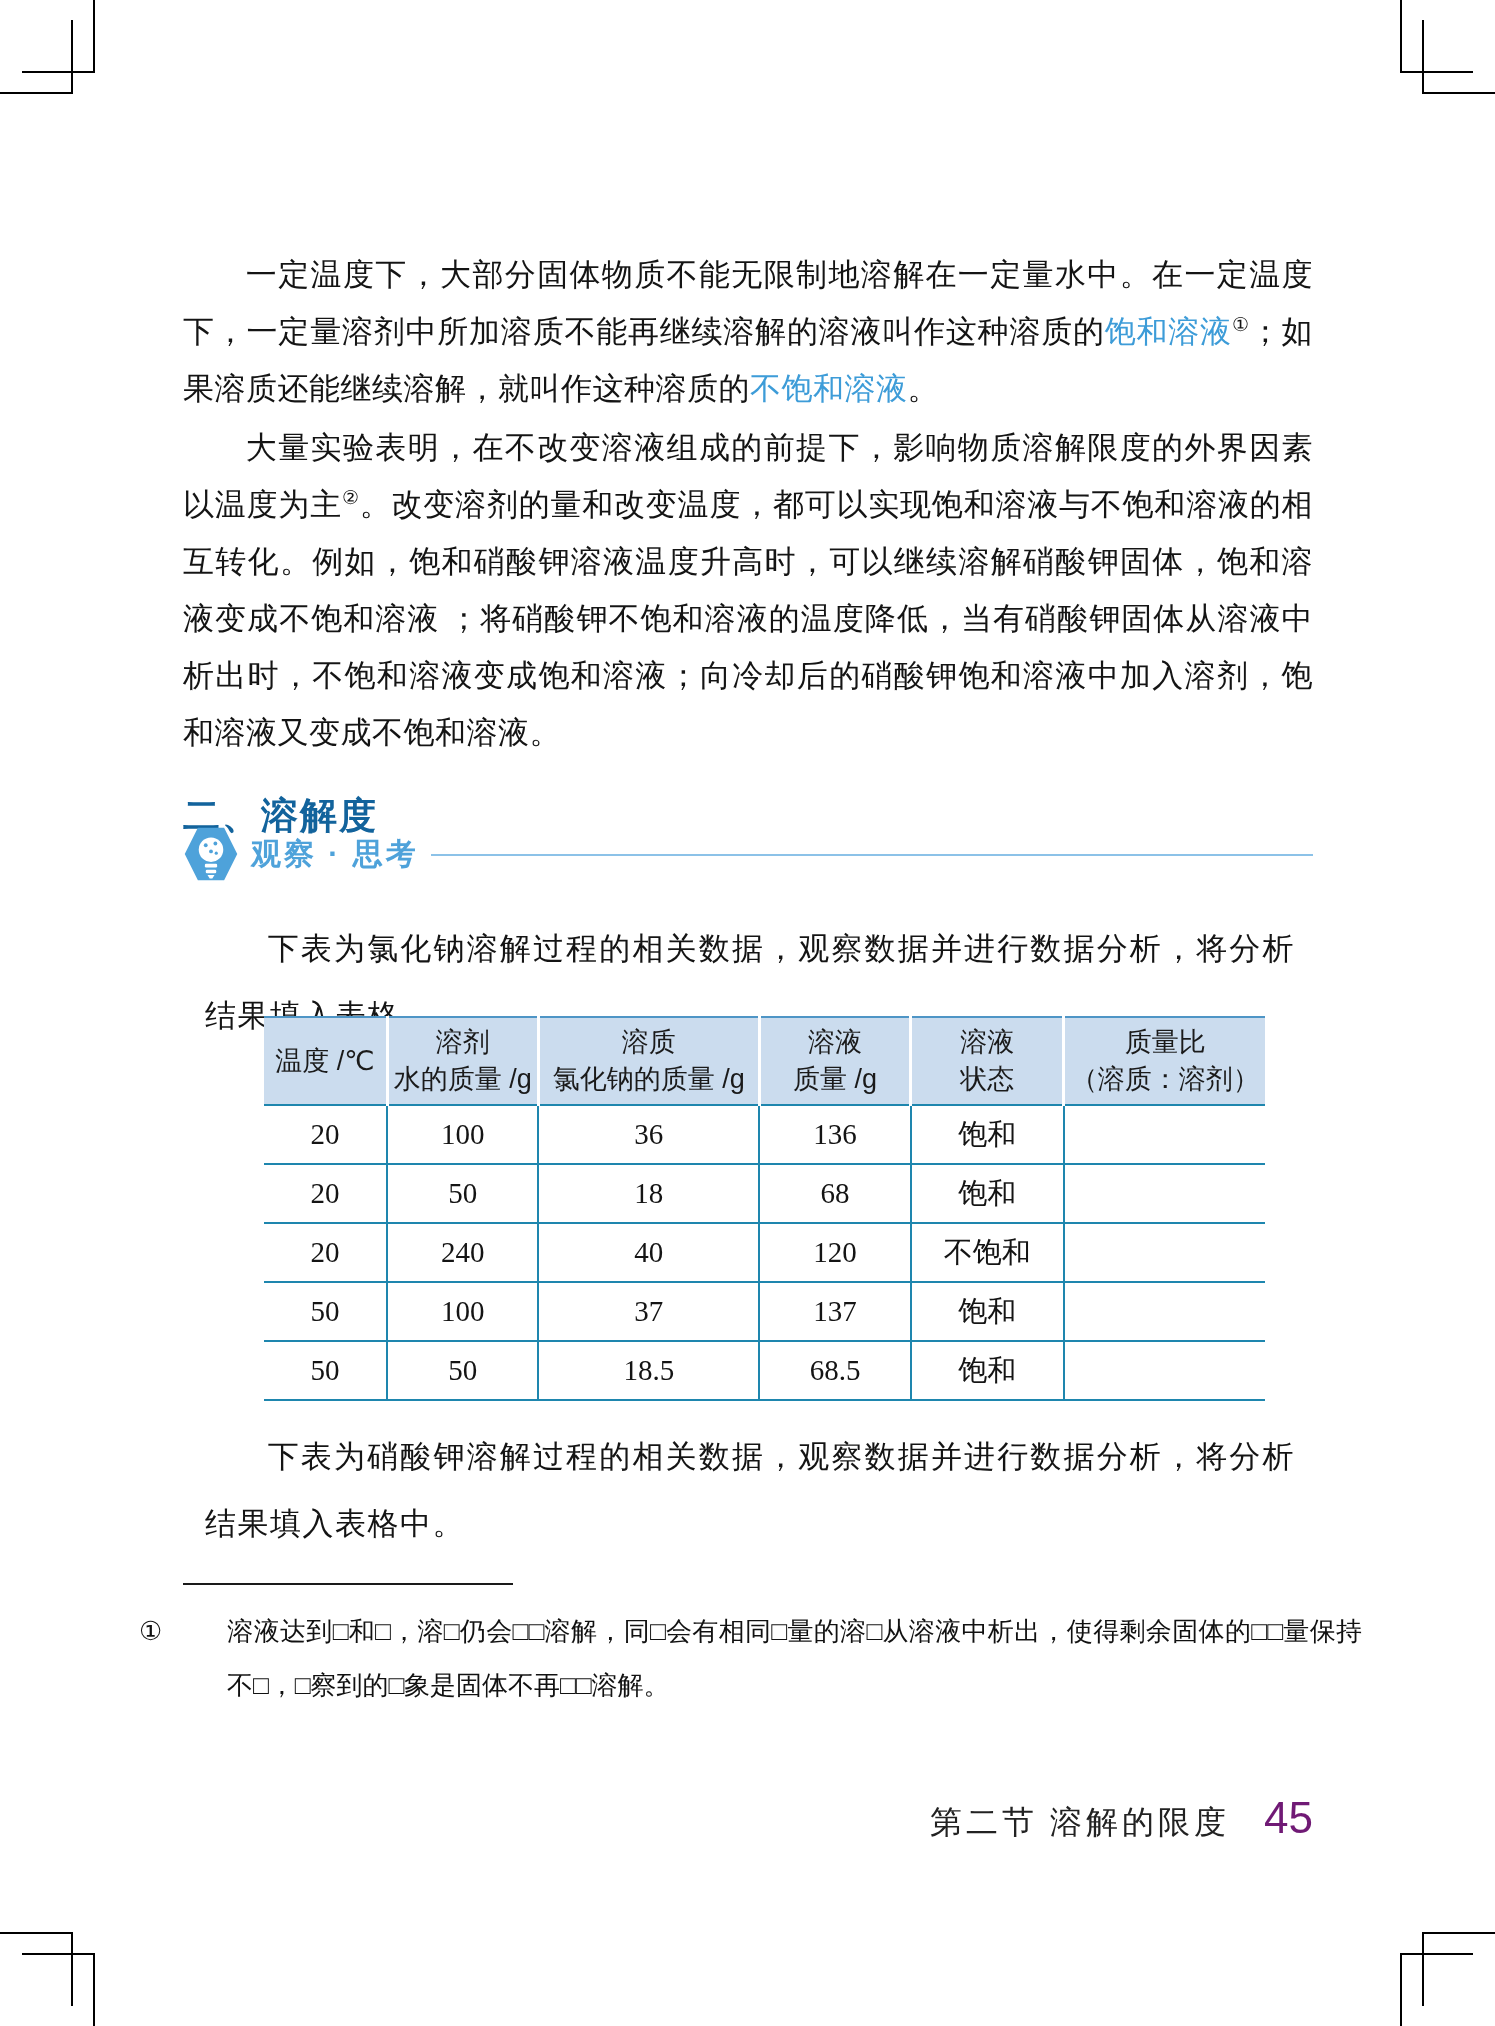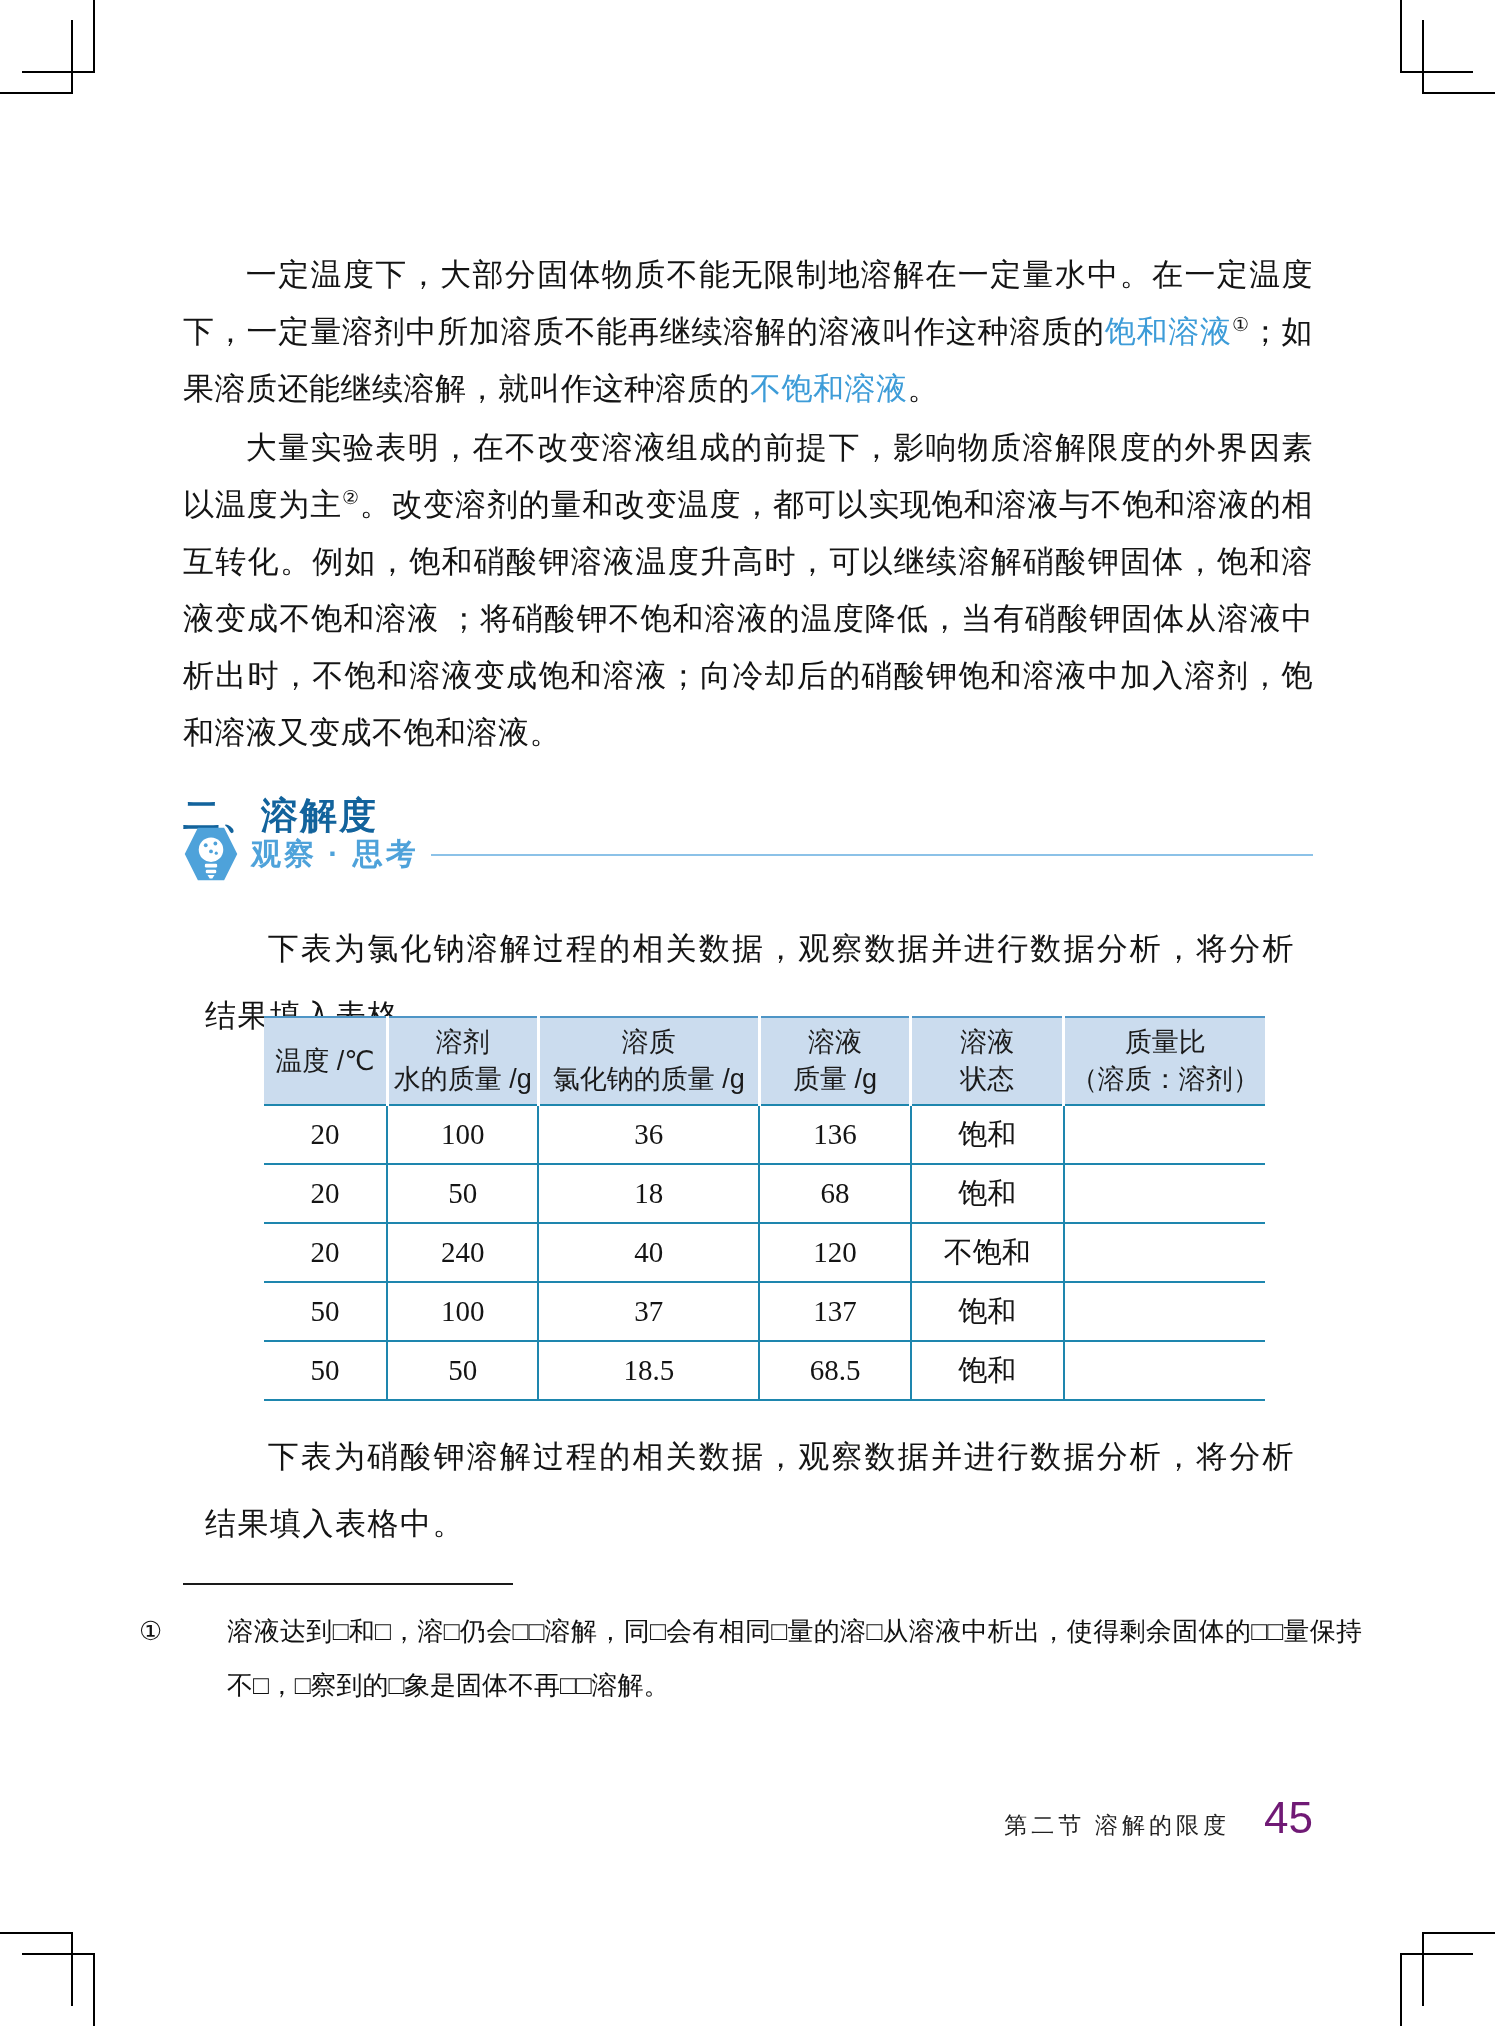--- a/index.html
+++ b/index.html
@@ -63,21 +63,21 @@
   .fn{position:absolute;left:183px;width:1135px;
       font-family:"Liberation Sans","DejaVu Sans",sans-serif;font-size:26px;line-height:54px;
       color:#111;text-align:justify;}
   .fn1{top:1604px;} .fn2{top:1714px;}
   .fn .marker{display:inline-block;width:44px;}
   .fn .fn-body{display:inline;}
   .fn.hang{padding-left:44px;text-indent:-44px;}
 
   
   .footer{position:absolute;top:1793px;right:182px;display:flex;align-items:baseline;gap:34px;}
-  .footer .sec{font-size:23px;letter-spacing:4px;color:#222;}
+  .footer .sec{font-size:32px;letter-spacing:4px;color:#222;}
   .footer .num{font-family:"Liberation Sans","DejaVu Sans",sans-serif;font-size:44px;color:#701a75;}
 </style>
 </head>
 <body>
 
 <div class="page">
 
   <div class="cm tl-a"></div>
   <div class="cm tl-b"></div>
   <div class="cm tr-a"></div>

